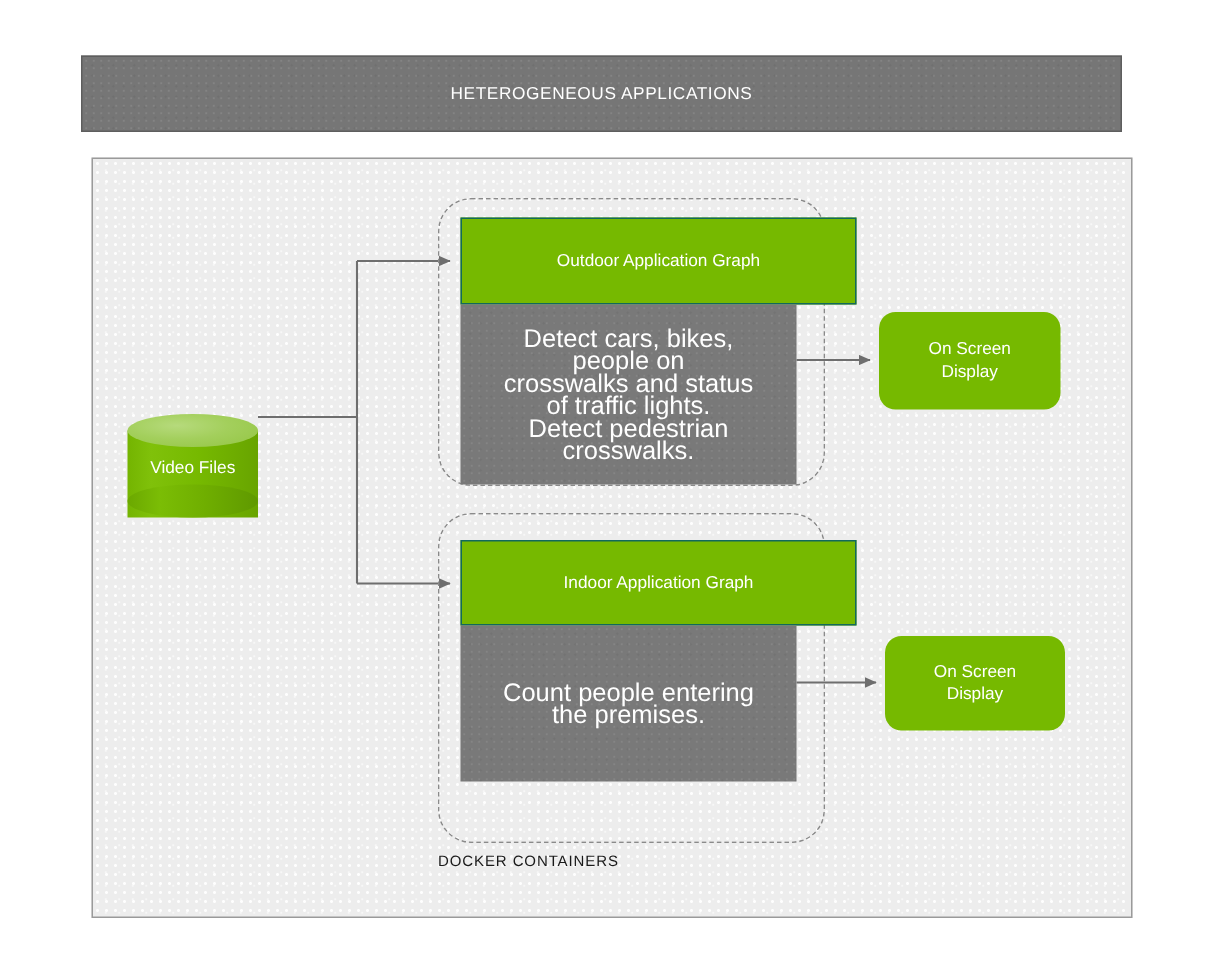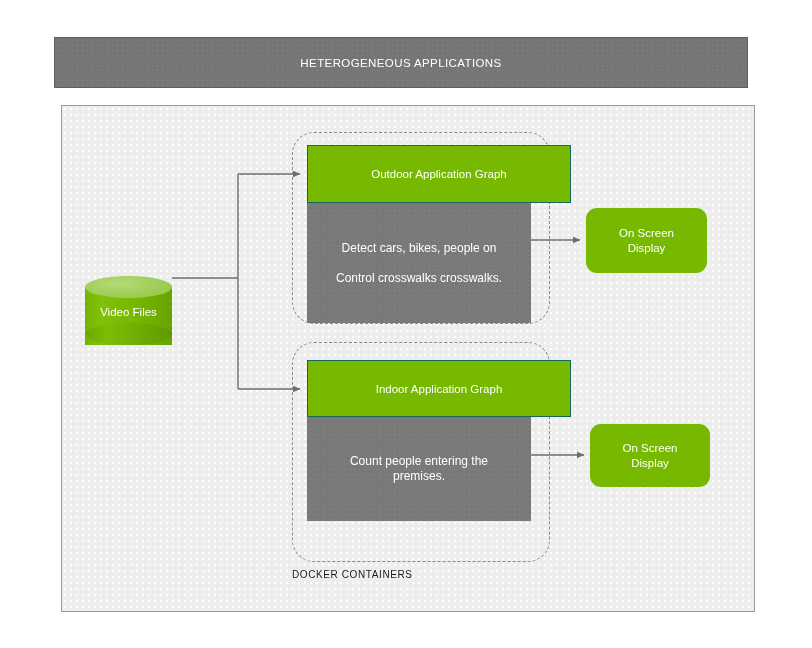--- a/index.html
+++ b/index.html
@@ -124,21 +124,21 @@
   .app-body {
     box-sizing: border-box;
     width: 224px;
     background-color: #797979;
     background-image:
       radial-gradient(rgba(255,255,255,0.09) 0.8px, transparent 0.9px),
       radial-gradient(rgba(0,0,0,0.05) 0.8px, transparent 0.9px);
     background-size: 5px 5px, 7px 7px;
     background-position: 0 0, 3px 2px;
     color: #ffffff;
-    font-size: 12px;
+    font-size: 17px;
     line-height: 15px;
     text-align: center;
     display: flex;
     align-items: center;
     justify-content: center;
     padding: 0 20px;
   }
   #app-outdoor .app-body { height: 120px; }
   #app-indoor .app-body  { height: 104px; align-items: center; }
 
@@ -249,22 +249,22 @@
     <div id="cyl-label">Video Files</div>
   </div>
 
   <div id="app-outdoor" class="app-block">
     <div class="app-head">
       <span>Outdoor Application Graph</span>
     </div>
     <div class="app-body">
       <span>
         <span>Detect cars, bikes, people on</span><br>
-        <br>
-        <span>Control crosswalks crosswalks.</span>
+        <span>crosswalks and status of traffic  lights.</span><br>
+        <span>Detect pedestrian crosswalks.</span>
       </span>
     </div>
   </div>
 
   <div id="app-indoor" class="app-block">
     <div class="app-head">
       <span>Indoor Application Graph</span>
     </div>
     <div class="app-body">
       <span>Count people entering the premises.</span>

